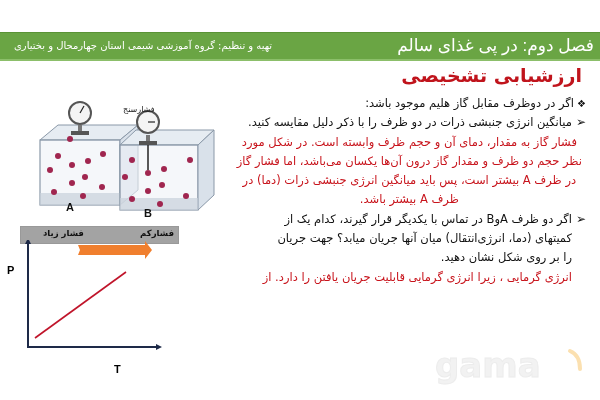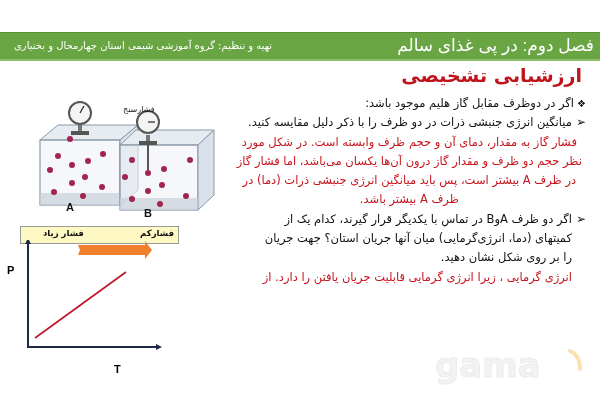--- a/index.html
+++ b/index.html
@@ -39,21 +39,21 @@
 
   .figure { position:absolute; left:28px; top:95px; width:200px; height:125px; }
   .gauge-label {
     position:absolute; left:95px; top:10px; font-size:8px; font-weight:normal; color:#222;
     direction:rtl;
   }
   .box-label { position:absolute; font-size:11px; font-weight:bold; color:#111; font-family:"Liberation Sans", sans-serif; }
 
   .pressure-bar {
     position:absolute; left:20px; top:226px; width:157px; height:16px;
-    border:1px solid #999; background:#fef9c3;
+    border:1px solid #999; background:#a3a3a3;
   }
   .pressure-high { position:absolute; left:22px; top:1px; font-size:8.5px; font-weight:bold; direction:rtl; color:#111; }
   .pressure-low  { position:absolute; right:4px; top:1px; font-size:8.5px; font-weight:bold; direction:rtl; color:#111; }
 
   .axis-p { position:absolute; left:7px; top:264px; font-size:11px; font-weight:bold; font-family:"Liberation Sans", sans-serif; }
   .axis-t { position:absolute; left:114px; top:363px; font-size:11px; font-weight:bold; font-family:"Liberation Sans", sans-serif; }
 
   .watermark { position:absolute; left:430px; top:345px; }
 </style>
 </head>
@@ -76,21 +76,21 @@
 
 <div class="text-block red" style="top:133px; right:18px;">
   <div>فشار گاز به مقدار، دمای آن و حجم ظرف وابسته است. در شکل مورد</div>
   <div>نظر حجم دو ظرف و مقدار گاز درون آن‌ها یکسان می‌باشد، اما فشار گاز</div>
   <div>در ظرف A بیشتر است، پس باید میانگین انرژی جنبشی ذرات (دما)  در</div>
   <div>ظرف A  بیشتر باشد.</div>
 </div>
 
 <div class="text-block black" style="top:210px; right:14px;">
   <div><span class="bullet-arrow">➢</span><span>اگر دو ظرف   AوB   در تماس با یکدیگر قرار گیرند، کدام یک از</span></div>
-  <div style="margin-right:14px;">کمیتهای (دما، انرژی‌گرمایی) میان آنها جریان استان؟ جهت جریان</div>
+  <div style="margin-right:14px;">کمیتهای (دما، انرژی‌انتقال) میان آنها جریان میابد؟ جهت جریان</div>
   <div style="margin-right:14px;">را بر روی شکل نشان دهید.</div>
 </div>
 
 <div class="text-block red" style="top:268px; right:28px;">
   <div>انرژی گرمایی ، زیرا انرژی گرمایی قابلیت جریان یافتن را دارد. از</div>
 </div>
 
 <div class="figure">
   <svg width="200" height="125" viewBox="0 0 200 125">
 

